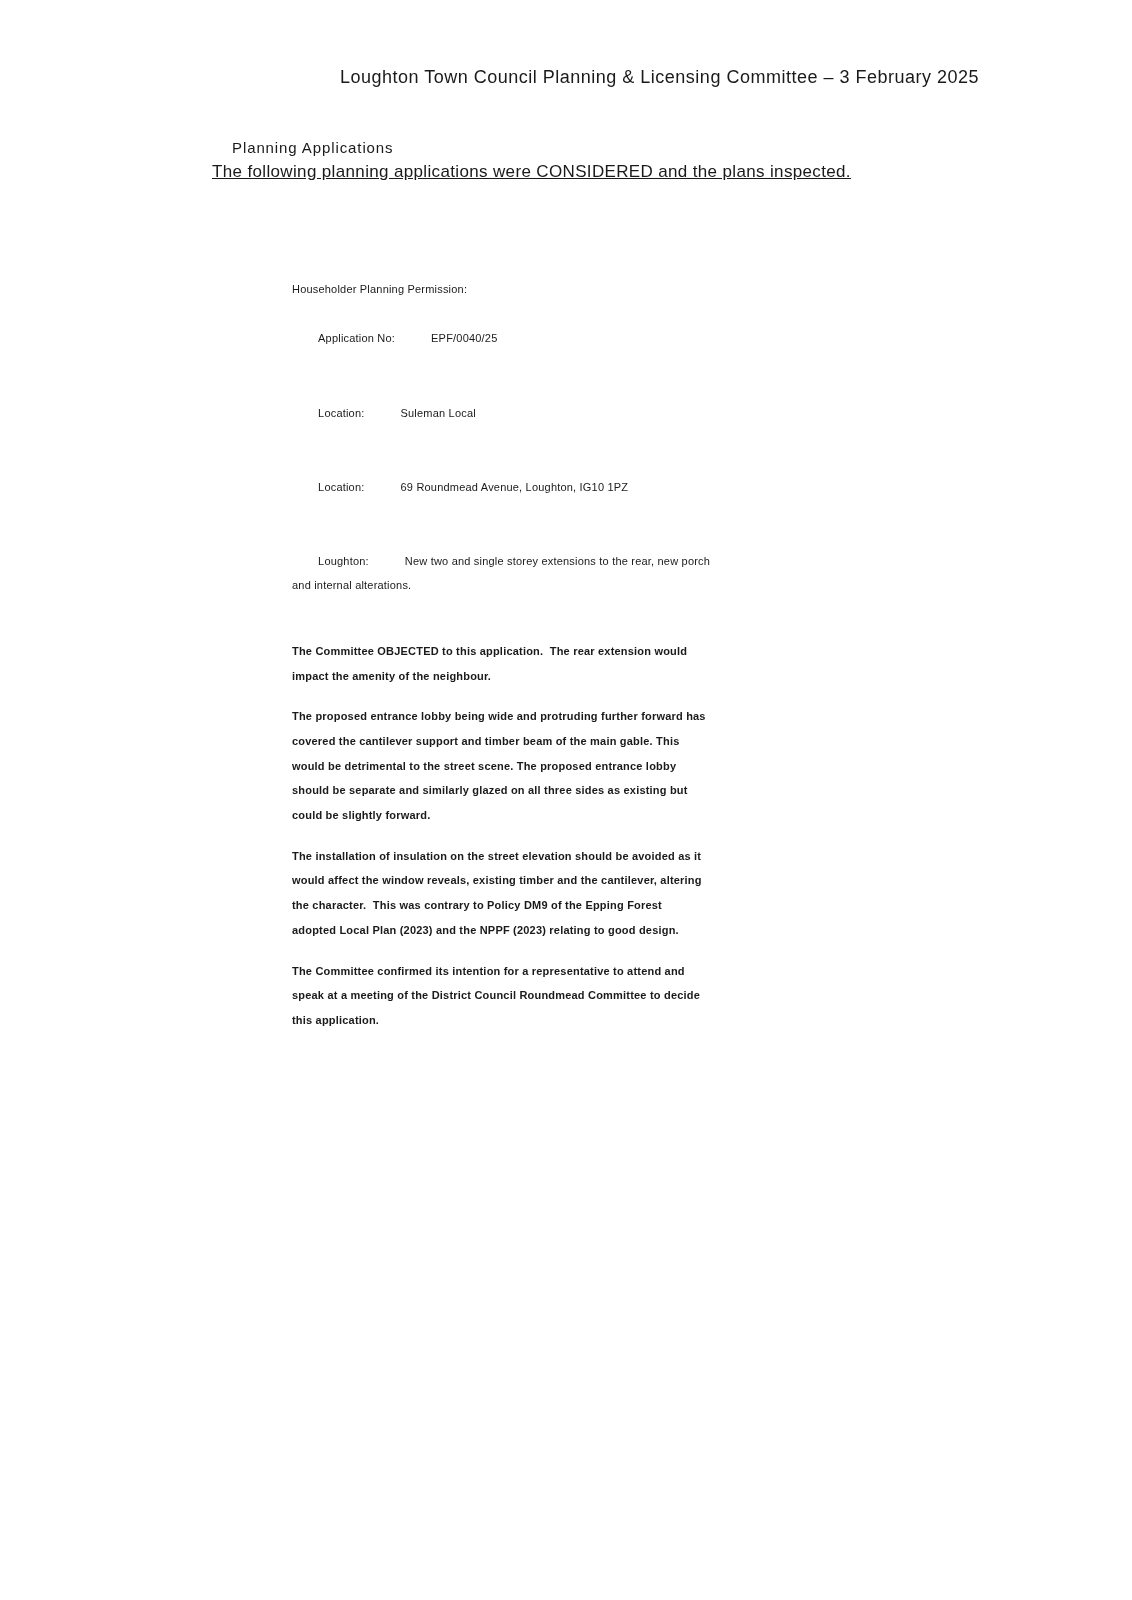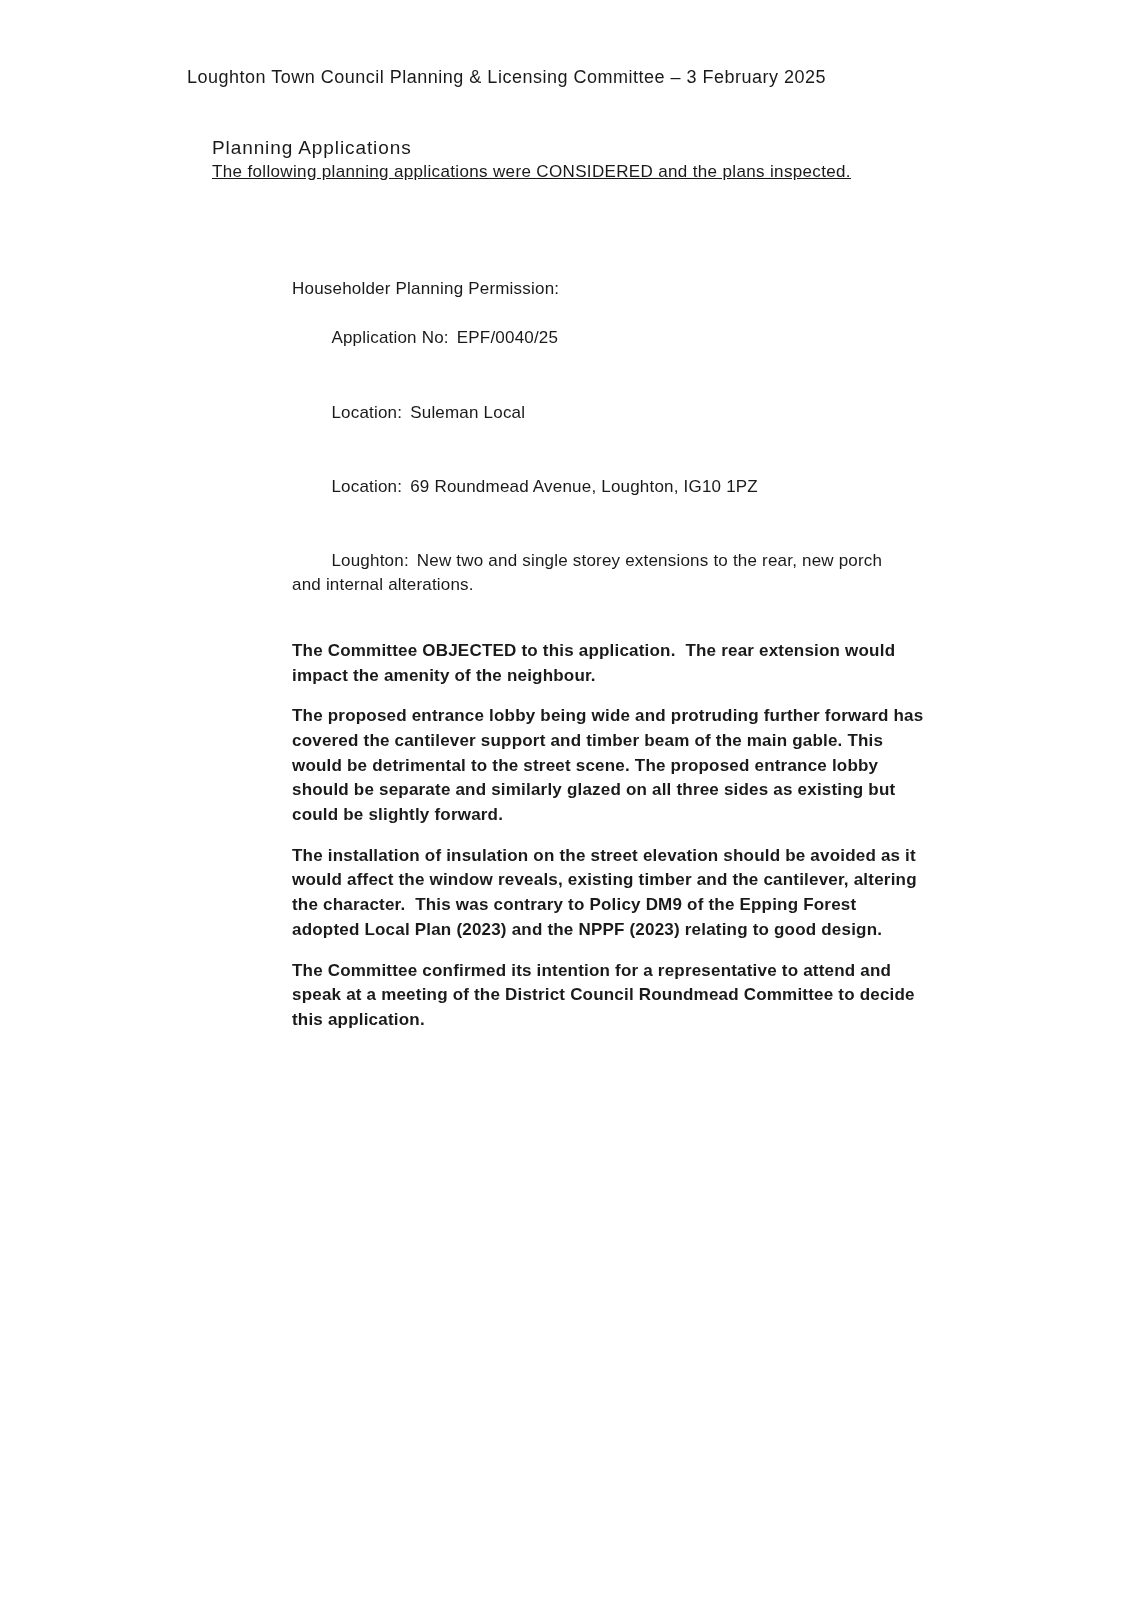--- a/index.html
+++ b/index.html
@@ -16,47 +16,49 @@
     font-family: "Liberation Sans", "DejaVu Sans", sans-serif;
     color: #1a1a1a;
     -webkit-font-smoothing: antialiased;
   }
   .doc-header {
     margin: 64px 0 0 187px;
     font-size: 18px;
     line-height: 26px;
     letter-spacing: 0.5px;
     white-space: pre-wrap;
+    text-align: center;
   }
   .section-block {
     margin: 46px 0 0 212px;
     font-size: 17px;
     line-height: 24px;
   }
   .section-title {
     letter-spacing: 0.9px;
-    font-size: 19px;
+    font-size: 15px;
+    margin-left: 20px;
   }
   .section-intro {
     letter-spacing: 0.35px;
     white-space: pre-wrap;
     text-decoration: underline;
   }
   .content {
     margin: 93px 0 0 292px;
     width: 780px;
-    font-size: 17px;
+    font-size: 11px;
     line-height: 24.7px;
     letter-spacing: 0.2px;
   }
   .details-line {
     white-space: pre-wrap;
   }
   .field-label {
-    margin-right: 8px;
+    margin-right: 36px;
   }
   .para {
     margin-top: 16px;
     white-space: pre-wrap;
     font-weight: bold;
   }
 </style>
 </head>
 <body>
 

